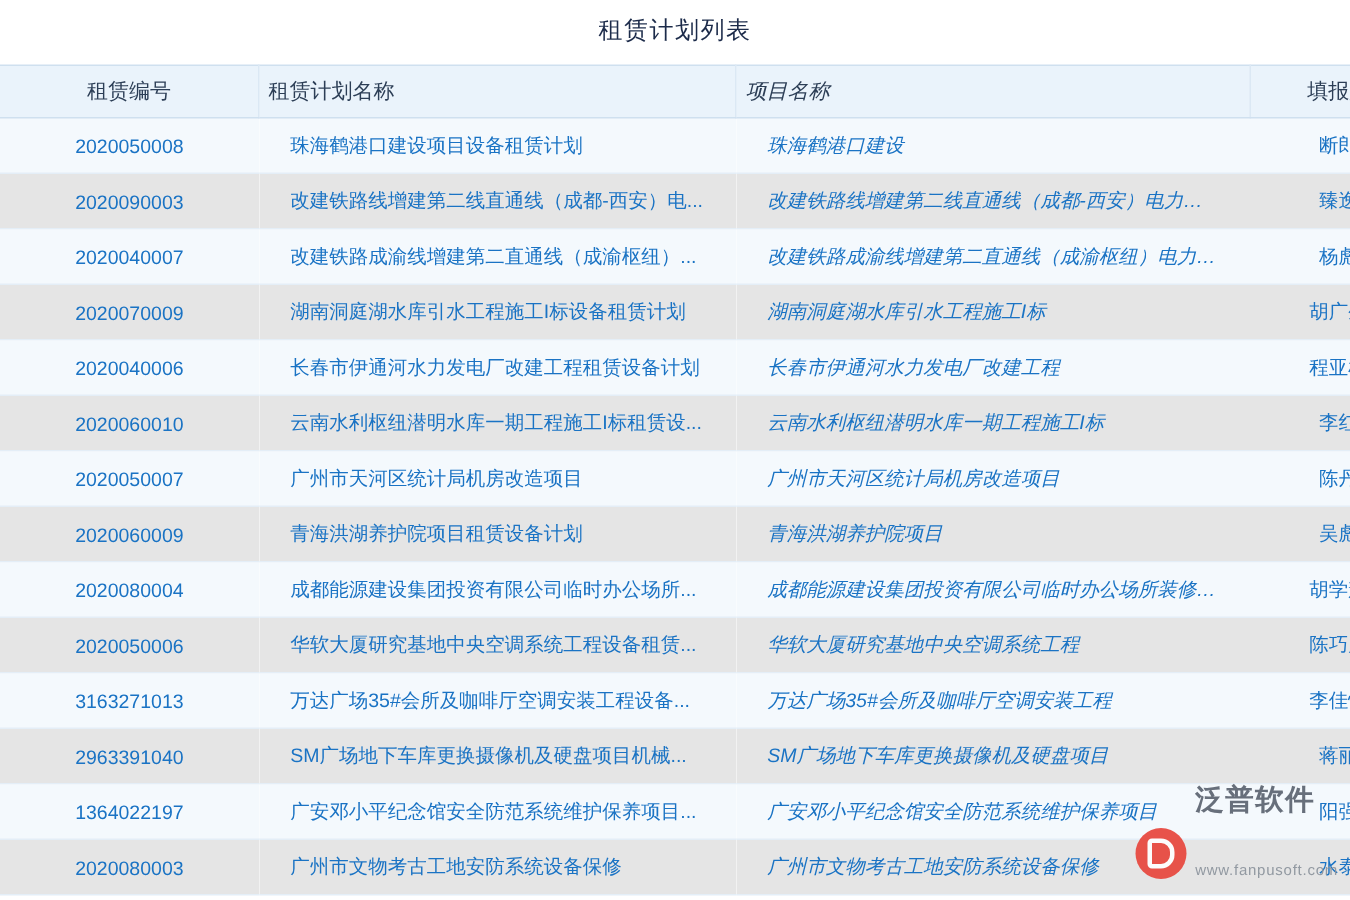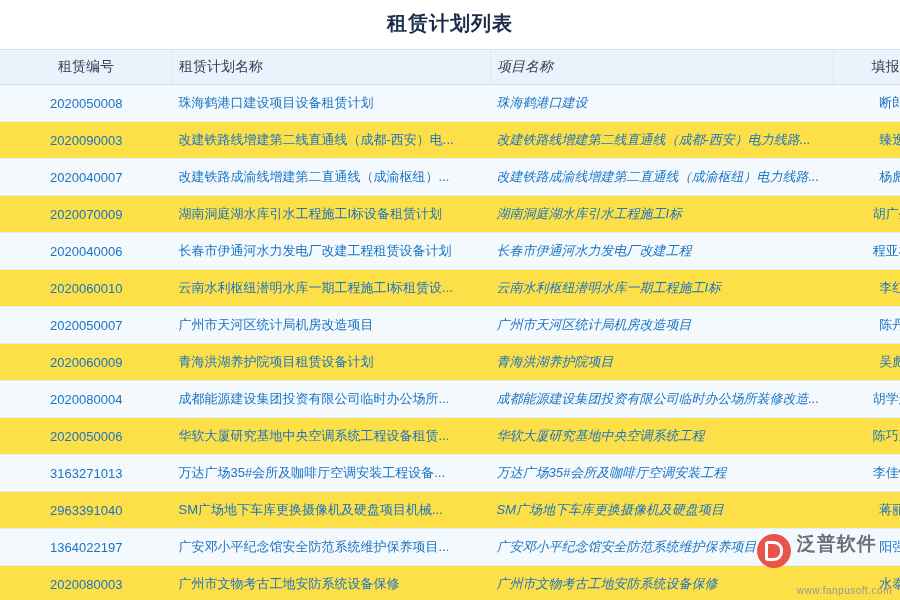--- a/index.html
+++ b/index.html
@@ -15,22 +15,22 @@
   }
   .page {
     position: relative;
     width: 900px;
     height: 600px;
     box-sizing: border-box;
     padding: 0;
   }
   .page-title {
     text-align: center;
-    font-size: 20px;
-    font-weight: bold;
+    font-size: 16px;
+    font-weight: normal;
     color: #1c2b4a;
     padding: 10px 0 12px 0;
     letter-spacing: 1px;
   }
   table.grid {
     width: 900px;
     border-collapse: collapse;
     table-layout: fixed;
     font-size: 13px;
   }
@@ -44,32 +44,32 @@
     border-left: none;
     border-right: 1px solid #dbe8f4;
     padding: 0 6px;
   }
   table.grid th:last-child {
     border-right: none;
   }
   table.grid td {
     height: 36px;
     border-bottom: 1px solid #e4eef7;
-    padding: 0 6px;
+    padding: 0 21px;
     color: #1a73c4;
     white-space: nowrap;
     overflow: hidden;
     text-overflow: ellipsis;
     vertical-align: middle;
   }
   tr.row-alt td {
     background: #f4f9fd;
   }
   tr.row-norm td {
-    background: #fde047;
+    background: #e5e5e5;
   }
   .col-code {
     width: 160px;
     text-align: center;
   }
   .col-plan {
     width: 305px;
     text-align: left;
   }
   .col-proj {
@@ -77,23 +77,23 @@
     text-align: left;
     font-style: italic;
   }
   .col-user {
     width: 105px;
     text-align: center;
   }
   .watermark {
     position: absolute;
     right: 8px;
-    bottom: 4px;
+    bottom: 14px;
     display: flex;
-    align-items: flex-start;
+    align-items: flex-end;
     opacity: 0.92;
     pointer-events: none;
   }
   .wm-logo {
     width: 34px;
     height: 34px;
     border-radius: 50%;
     background: #e8463c;
     position: relative;
     margin-right: 6px;

